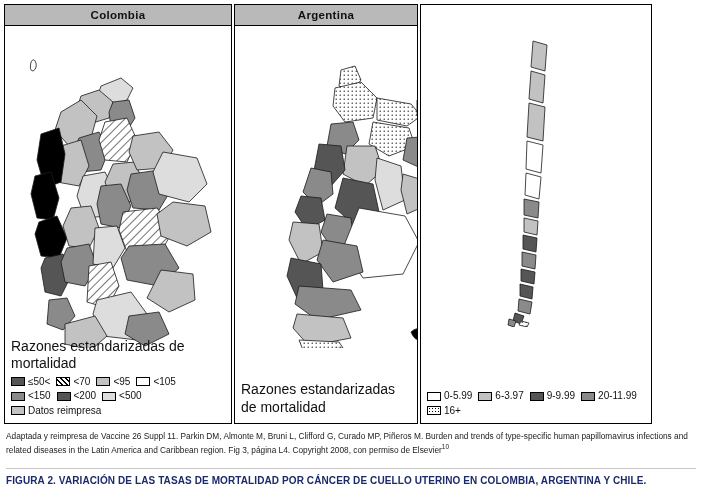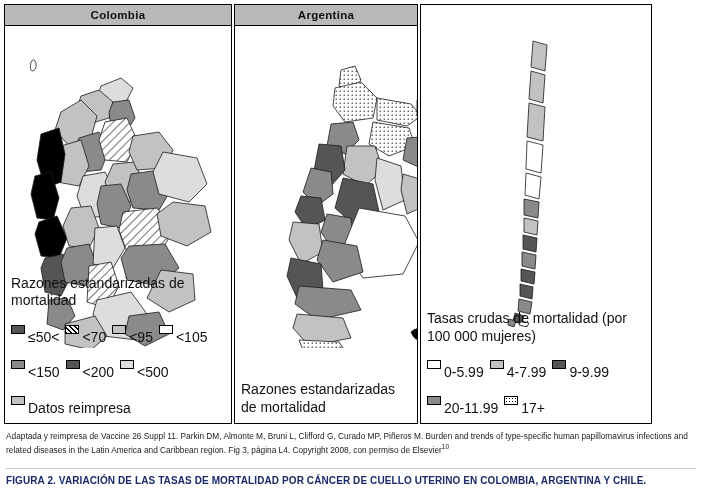--- a/index.html
+++ b/index.html
@@ -91,21 +91,21 @@
     white-space: nowrap;
   }
   .swatch {
     width: 14px;
     height: 9px;
     border: 1px solid #000;
     margin-right: 3px;
     box-sizing: border-box;
     flex: 0 0 auto;
   }
-  .legend-label { font-size: 14px; color: #111; margin-top: 16px; }
+  .legend-label { font-size: 10px; color: #111; }
 
   
   .sw-black   { background: #000000; }
   .sw-dgray   { background: #555555; }
   .sw-mgray   { background: #8a8a8a; }
   .sw-lgray   { background: #c2c2c2; }
   .sw-vlgray  { background: #dddddd; }
   .sw-white   { background: #ffffff; }
   .sw-hatch {
     background: #ffffff;
@@ -350,41 +350,40 @@
 
             <path d="M98 294 l13 3 l-2 12 l-12 -3 z" fill="#8a8a8a"></path>
 
             <path d="M94 308 l9 3 l-3 8 l-8 -3 z" fill="#555555"></path>
             <path d="M88 314 l7 2 l-2 6 l-6 -2 z" fill="#8a8a8a"></path>
             <path d="M100 316 l8 2 l-2 4 l-8 -2 z" fill="url(#dotsCh)"></path>
           </g>
         </svg>
       </div>
       <div class="legend">
-        <div class="legend-title">Tasas crudas de mortalidad (por 100 000 mujeres)</div>
         <div class="legend-grid">
           <div class="legend-item">
               <span class="swatch sw-white"></span>
               <span class="legend-label">0-5.99</span>
             </div>
           <div class="legend-item">
               <span class="swatch sw-lgray"></span>
-              <span class="legend-label">4-7.99</span>
+              <span class="legend-label">6-3.97</span>
             </div>
           <div class="legend-item">
               <span class="swatch sw-dgray"></span>
               <span class="legend-label">9-9.99</span>
             </div>
           <div class="legend-item">
               <span class="swatch sw-mgray"></span>
               <span class="legend-label">20-11.99</span>
             </div>
           <div class="legend-item">
               <span class="swatch sw-dots"></span>
-              <span class="legend-label">17+</span>
+              <span class="legend-label">16+</span>
             </div>
         </div>
       </div>
     </div>
 
   </div>
 
   <div class="source">
     <span>Adaptada y reimpresa de Vaccine 26 Suppl 11. Parkin DM, Almonte M, Bruni L, Clifford G, Curado MP, Piñeros M. Burden and trends of type-specific human papillomavirus infections and related diseases in the Latin America and Caribbean region. Fig 3, página L4. Copyright 2008, con permiso de Elsevier</span><sup>10</sup>
   </div>

